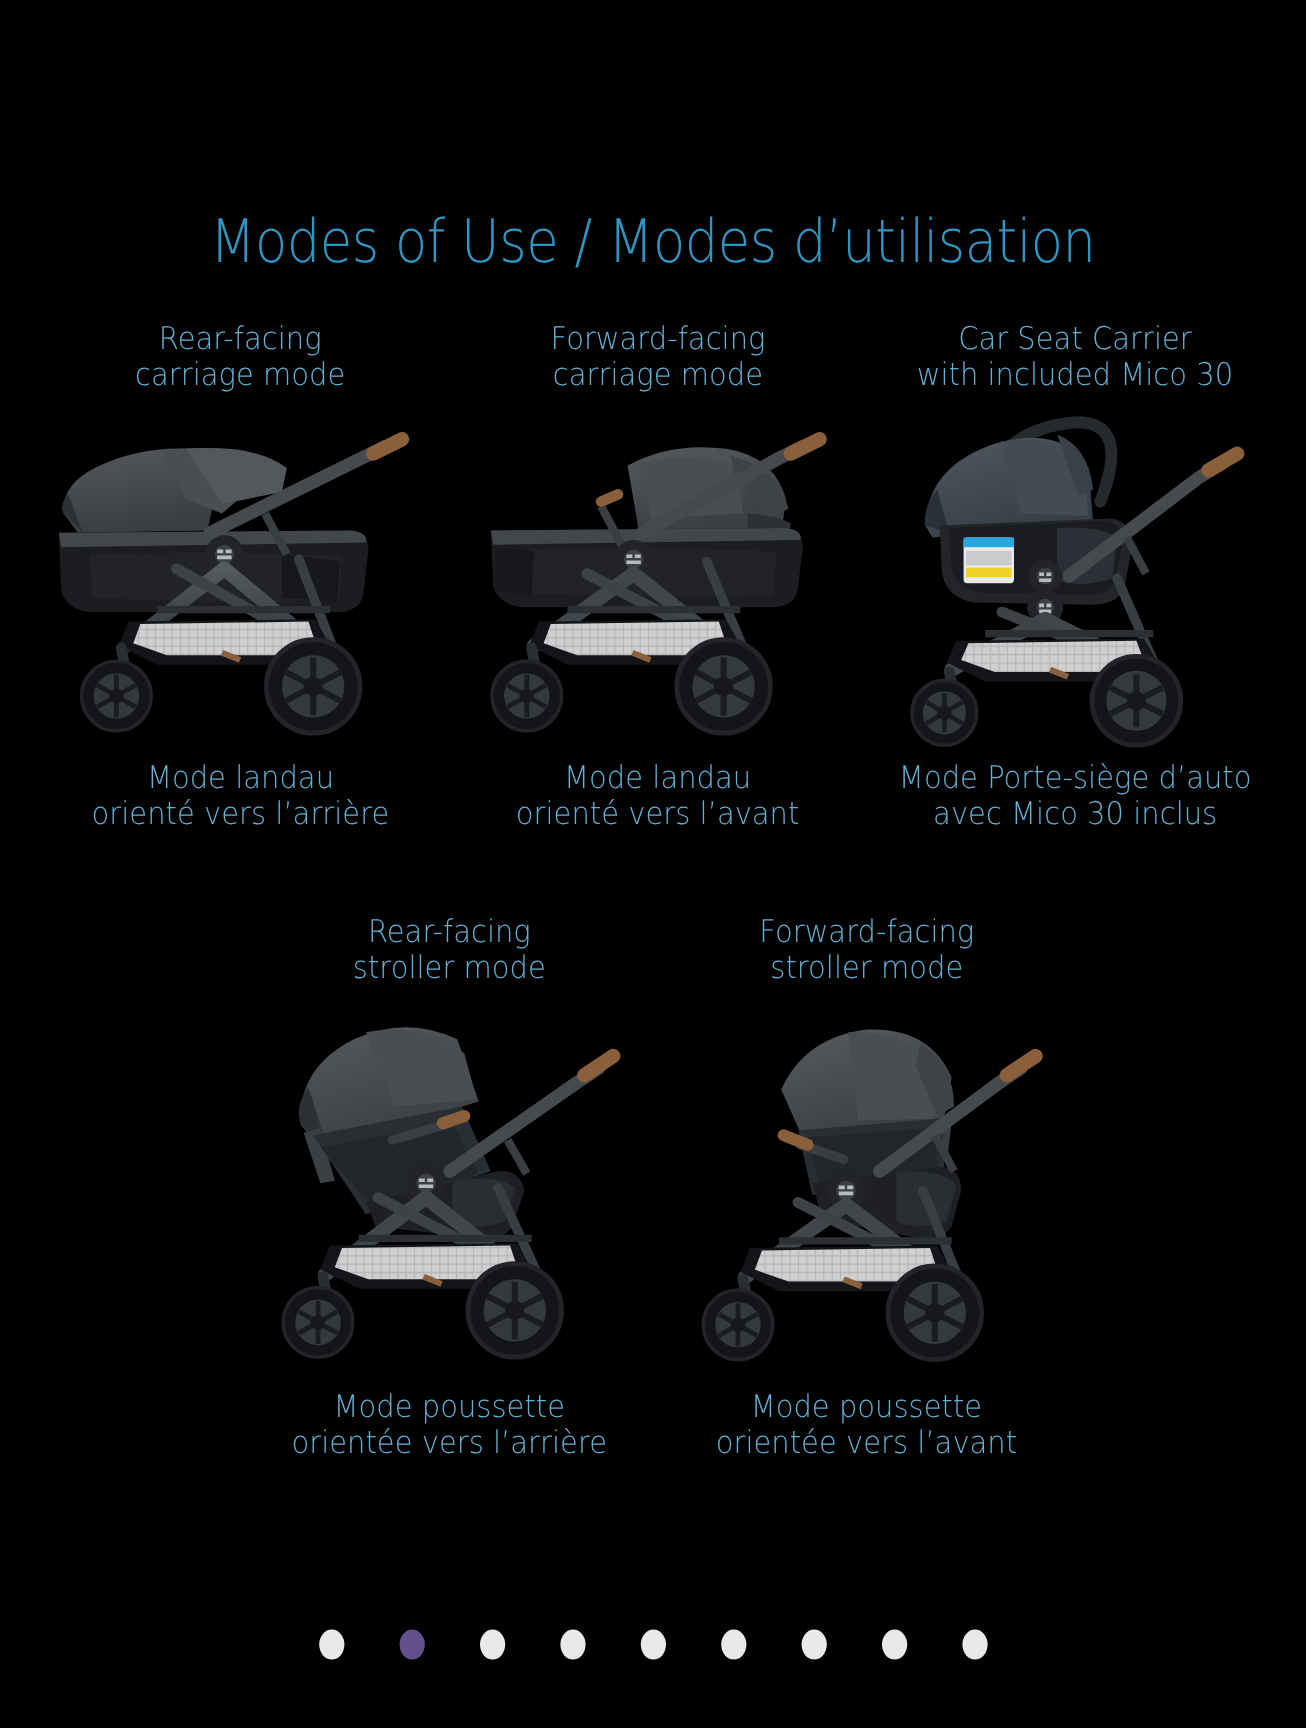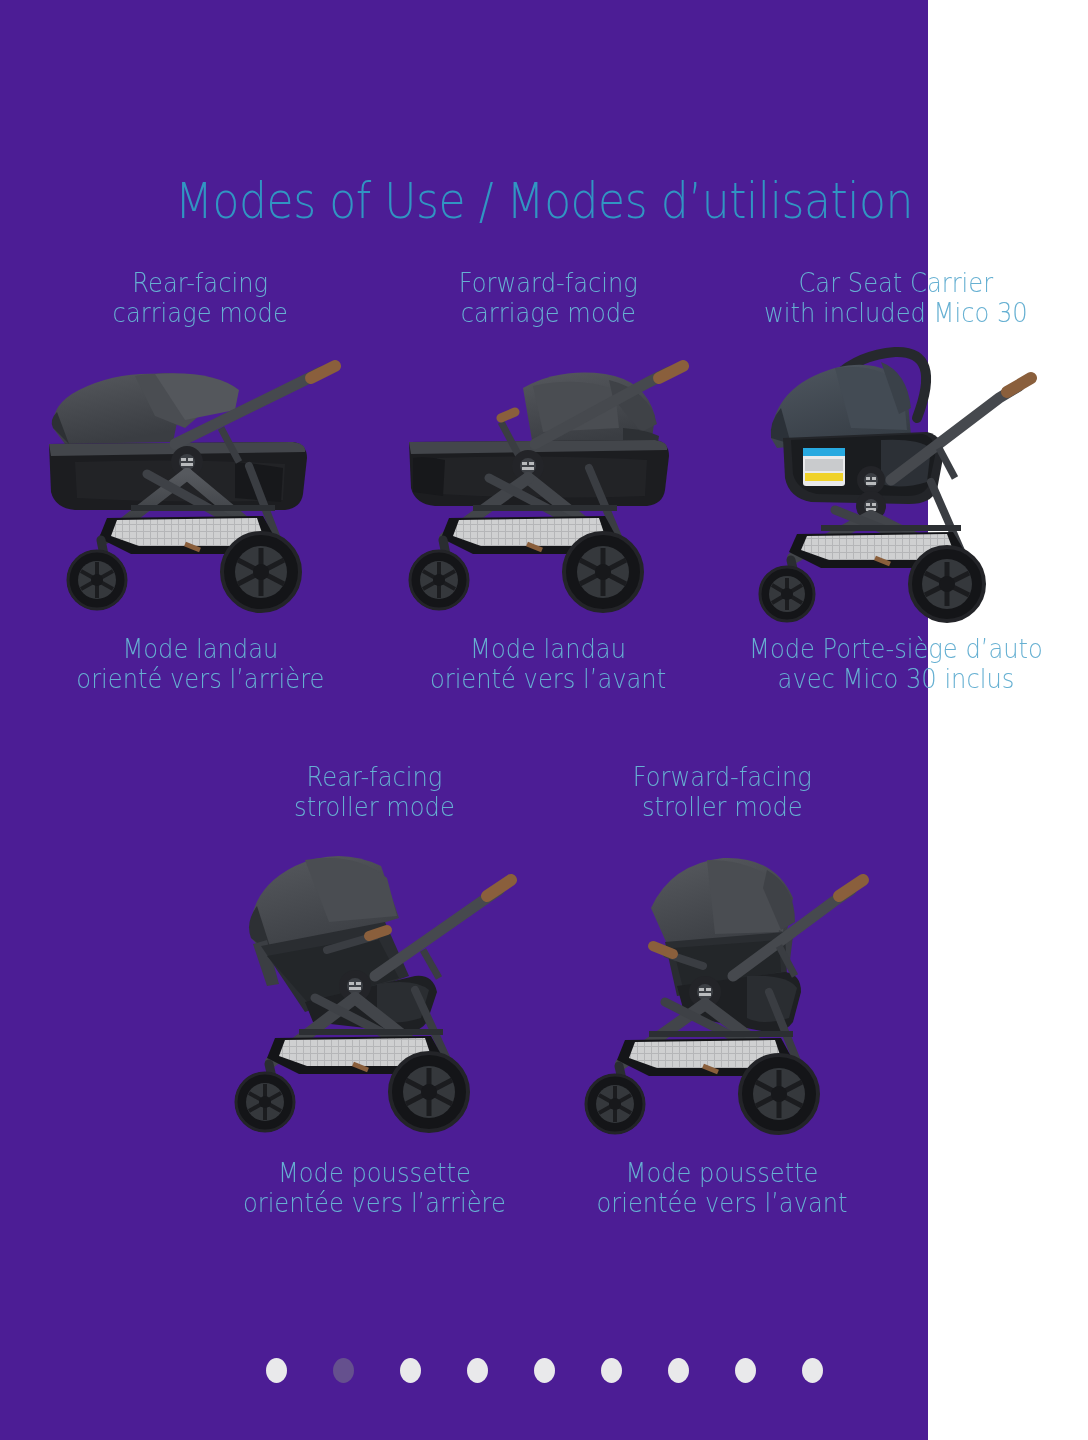--- a/index.html
+++ b/index.html
@@ -4,22 +4,22 @@
 <style>
   * { box-sizing: border-box; margin: 0; padding: 0; }
   html, body {
     width: 1088px; height: 1440px;
     background: #ffffff;
     font-family: "Liberation Sans", sans-serif;
     overflow: hidden;
   }
   #page {
     position: relative;
-    width: 928px; height: 1440px;
-    background: #4c1d95;
+    width: 1088px; height: 1440px;
+    background: #000000;
   }
 
   
   .title {
     position: absolute;
     top: 172px; left: 0; width: 1088px;
     text-align: center;
     font-family: "DejaVu Sans", sans-serif;
     font-size: 50px;
     font-weight: 300;

